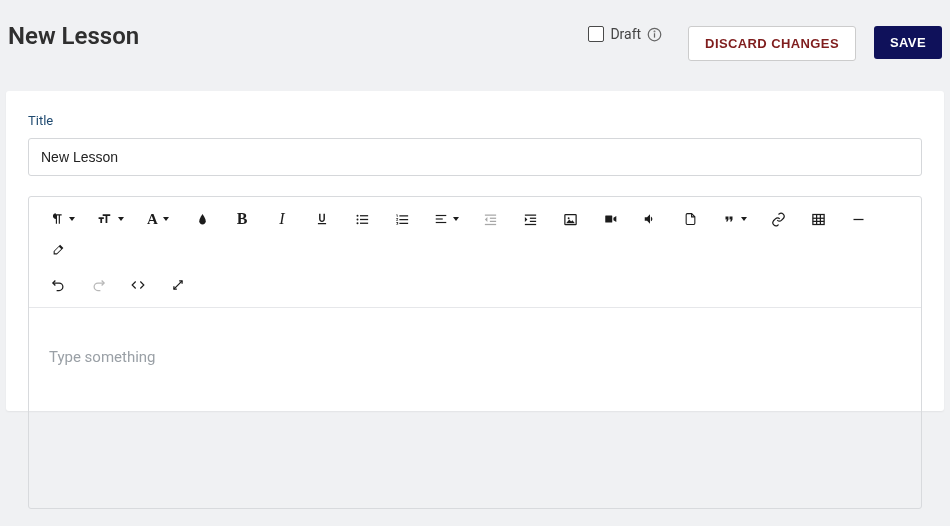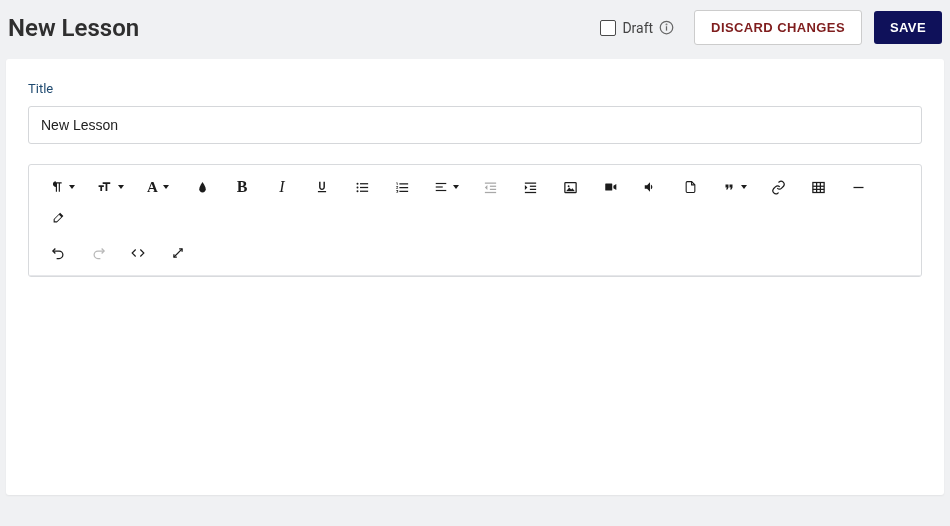--- a/index.html
+++ b/index.html
@@ -17,22 +17,23 @@
   padding: 10px 8px 14px 8px;
   background: #f0f1f3;
 }
 .page-title {
   font-size: 24px;
   font-weight: 600;
   color: #2f2f2f;
 }
 .header-actions {
   display: flex;
-  align-items: center;
-  gap: 12px;
+  align-items: flex-start;
+  gap: 18px;
+  margin-top: 16px;
 }
 .draft-wrap {
   display: flex;
   align-items: center;
   gap: 6px;
   margin-right: 8px;
 }
 .checkbox {
   width: 16px;
   height: 16px;
@@ -59,25 +60,25 @@
   background: #fff;
   border: 1px solid #ccc;
   color: #7f1d1d;
 }
 .btn-primary {
   background: #0f115a;
   color: #fff;
 }
 .panel {
   background: #fff;
-  margin: 0 6px;
+  margin: 16px 6px;
   border-radius: 3px;
   padding: 22px 22px 30px 22px;
   box-shadow: 0 1px 2px rgba(0,0,0,0.06);
-  height: 436px;
+  height: 320px;
 }
 .field-label {
   font-size: 13px;
   color: #1f4a70;
   margin-bottom: 10px;
 }
 .title-input {
   width: 100%;
   border: 1px solid #d5d7da;
   border-radius: 3px;
@@ -338,14 +339,17 @@
 
         <button class="tbtn">
           <svg width="14" height="14" viewBox="0 0 24 24" fill="none" stroke="currentColor" stroke-width="2.2">
               <line x1="5" y1="19" x2="19" y2="5"></line>
               <polyline points="14 5 19 5 19 10"></polyline>
               <polyline points="10 19 5 19 5 14"></polyline>
             </svg>
         </button>
       </div>
     </div>
+    <div class="editor-body">
+      <div class="placeholder">Type something</div>
+    </div>
   </div>
 </div>
 
 </body></html>

